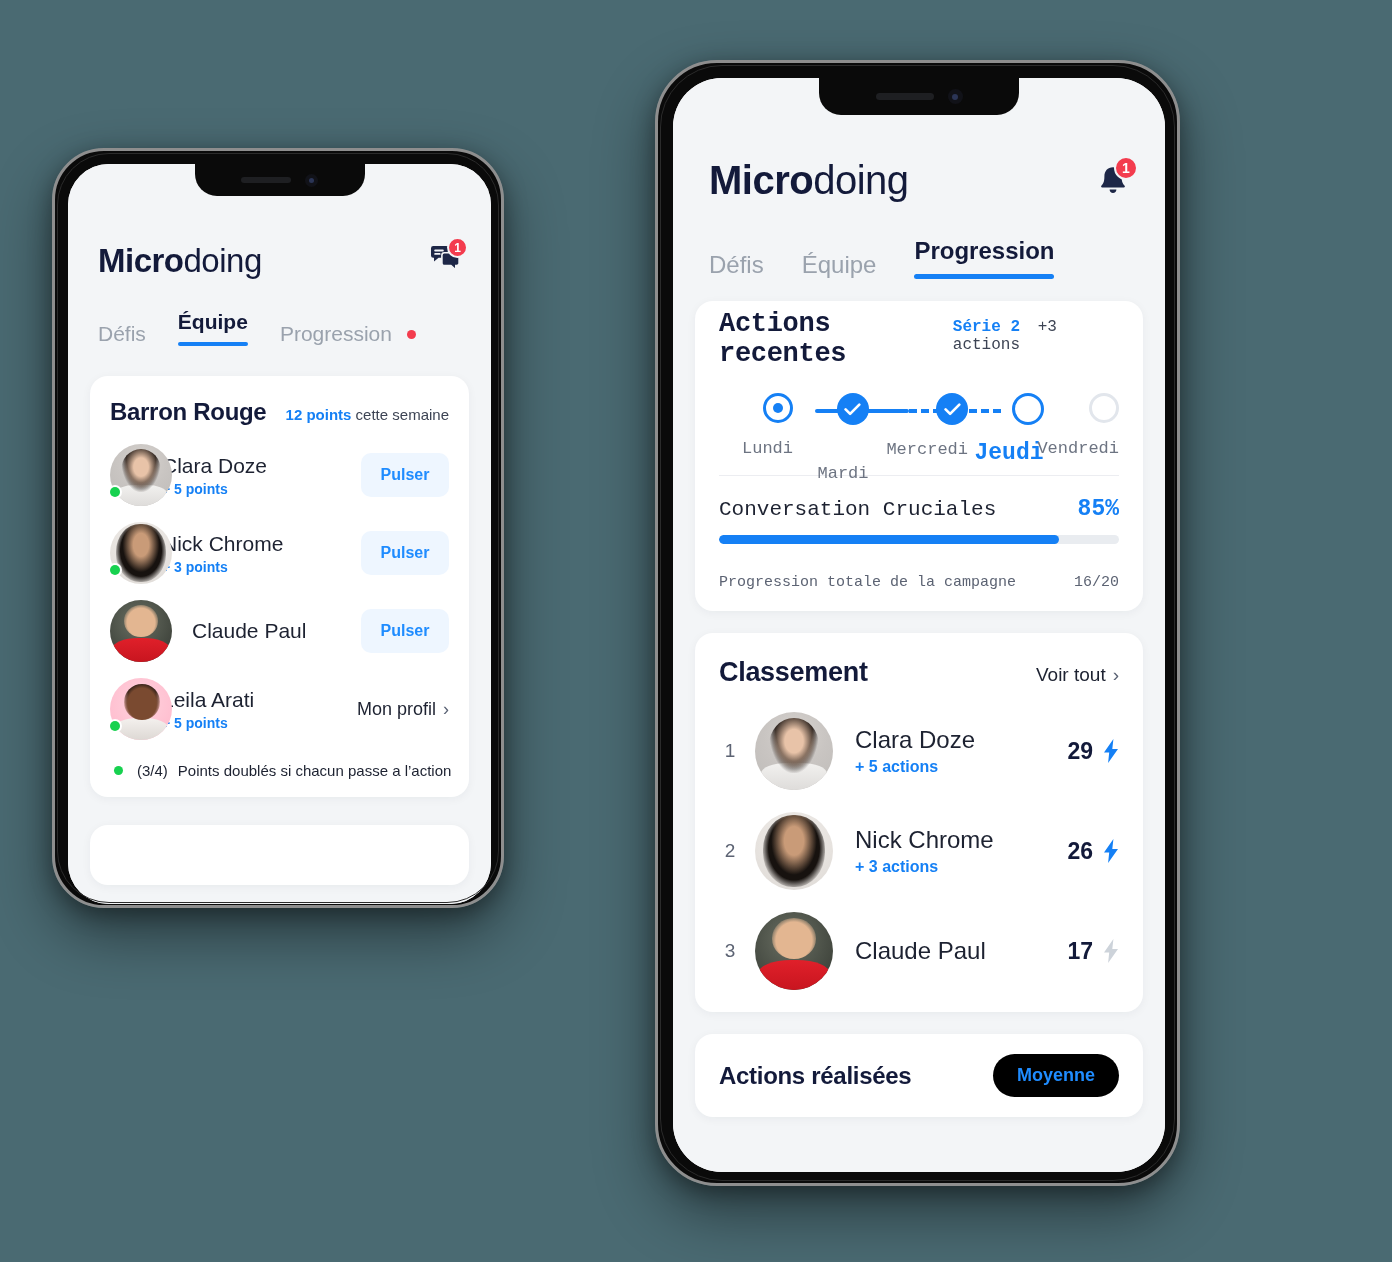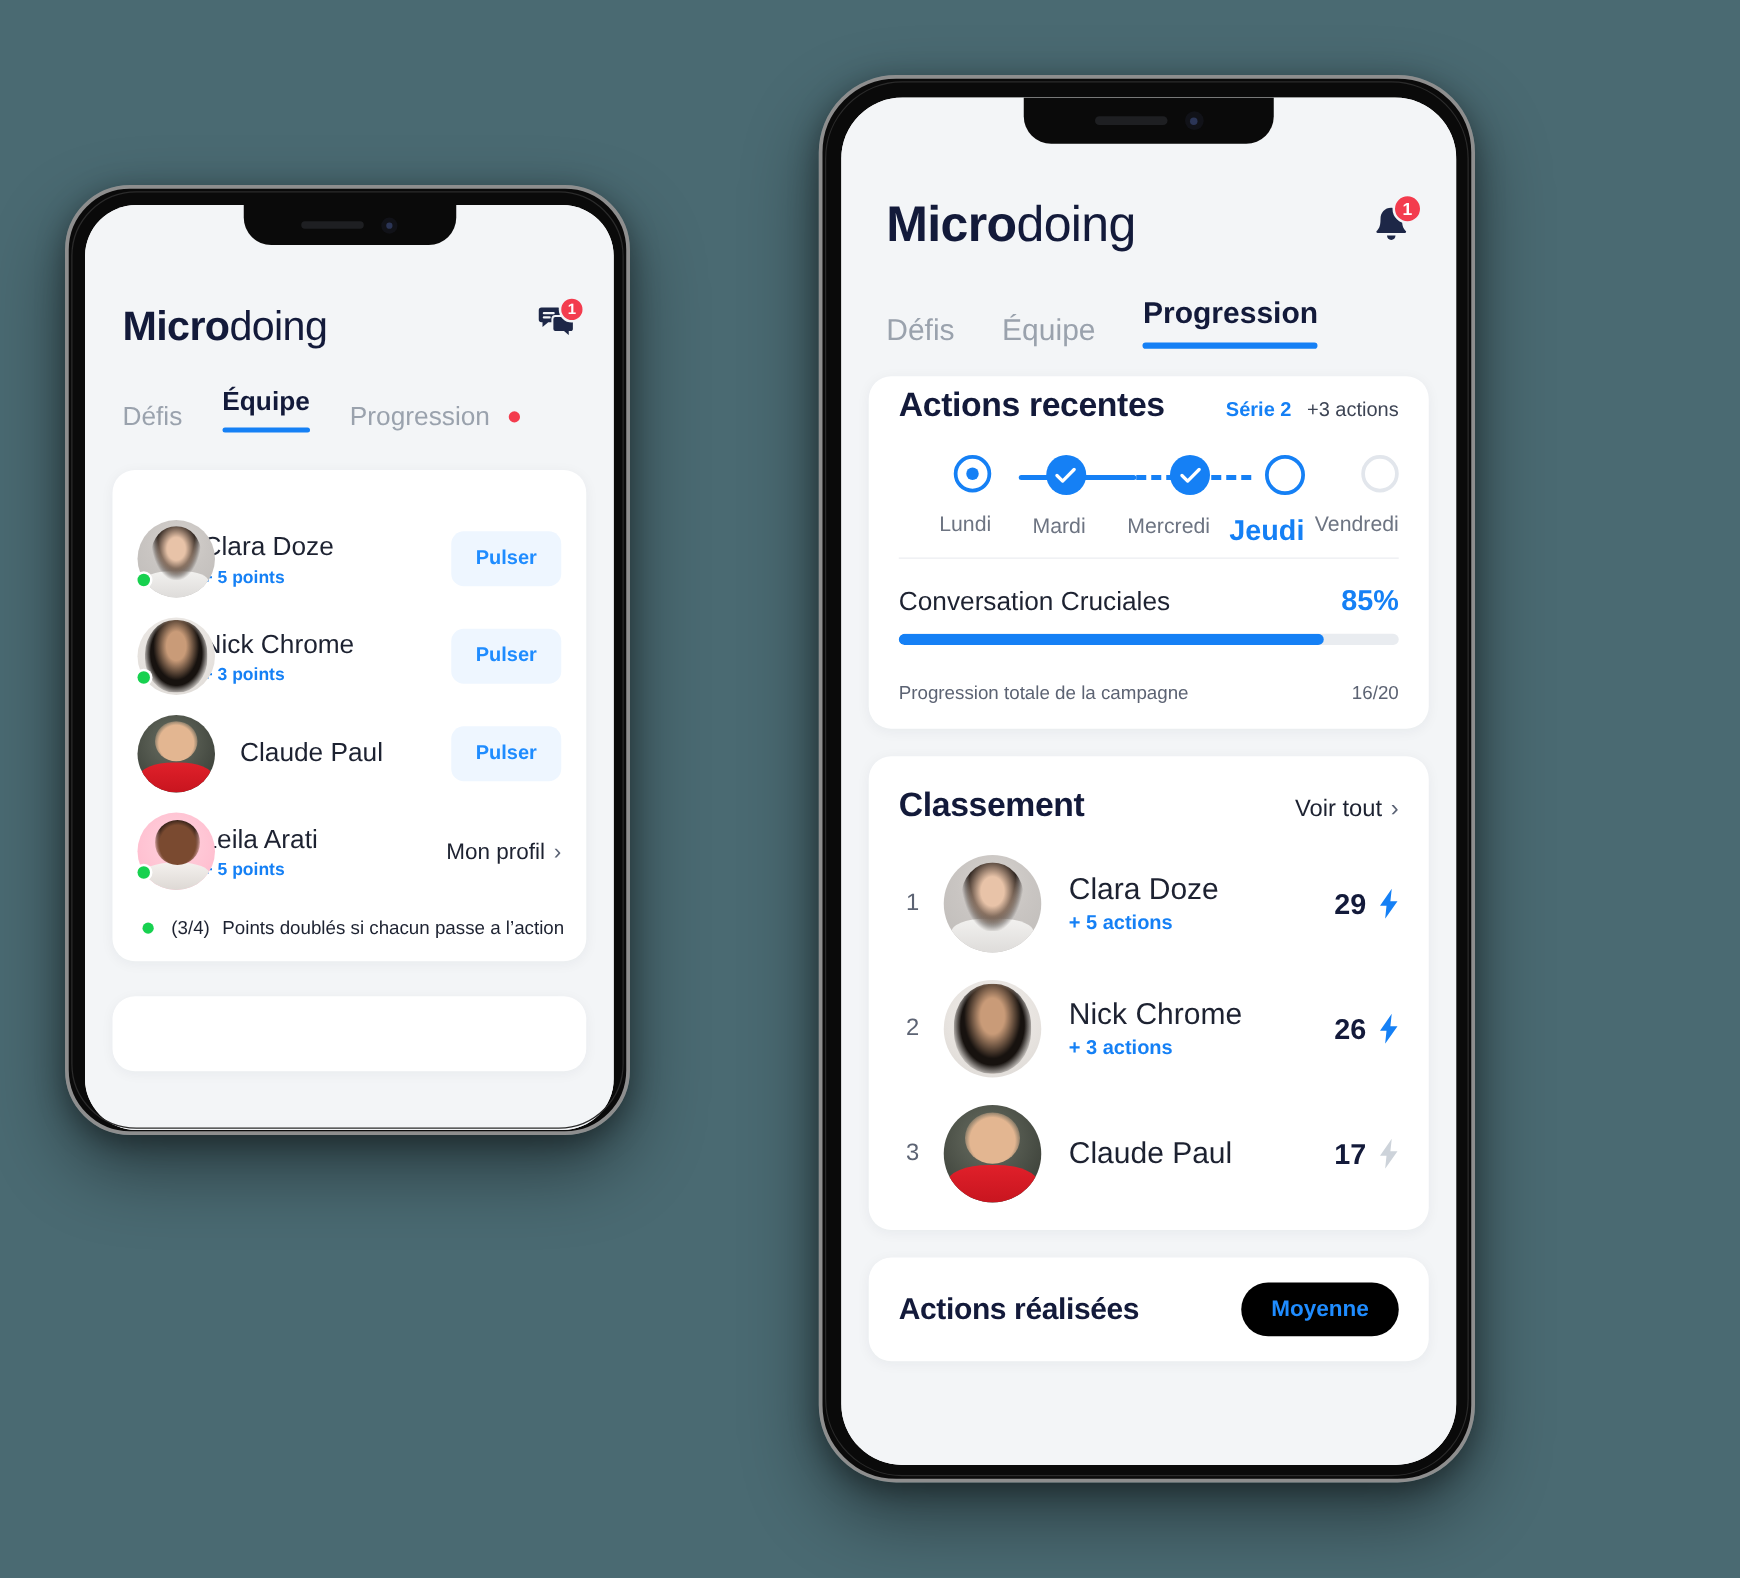--- a/index.html
+++ b/index.html
@@ -235,20 +235,27 @@
             <span>Équipe</span>
             <span class="underline" style="bottom:0;height:4px;"></span>
           </div>
           <div class="tab">
             <span>Progression</span>
             <span class="dot-red" style="width:9px;height:9px;margin-left:9px;vertical-align:2px;"></span>
           </div>
         </div>
 
         <div class="card" style="margin:30px 22px 0 22px;padding:22px 20px 18px 20px;">
+          <div class="card-head">
+            <div class="card-title" style="font-size:24px;">Barron Rouge</div>
+            <div style="font-size:15px;color:#3d4454;">
+              <span style="color:#1580f5;font-weight:700;">12 points</span>
+              <span>cette semaine</span>
+            </div>
+          </div>
 
           <div class="row" style="margin-top:18px;">
             <div class="avatar av-clara" style="width:62px;height:62px;">
               <div class="ph"></div>
             </div>
             <div class="online" style="width:10px;height:10px;margin-left:-62px;margin-top:34px;position:relative;"></div>
             <div style="flex:1;margin-left:42px;">
               <div class="name" style="font-size:21px;">Clara Doze</div>
               <div class="sub" style="font-size:14px;margin-top:3px;">+ 5 points</div>
             </div>
@@ -339,42 +346,42 @@
           </div>
           <div class="tab">
             <span>Équipe</span>
           </div>
           <div class="tab active" style="padding-bottom:14px;">
             <span>Progression</span>
             <span class="underline" style="bottom:0;height:5px;"></span>
           </div>
         </div>
 
-        <div class="card" style="margin:22px 22px 0 22px;padding:8px 24px 20px 24px;">
+        <div class="card" style="margin:22px 22px 0 22px;padding:8px 24px 20px 24px;font-family:Liberation Mono, monospace;">
           <div class="card-head">
             <div class="card-title" style="font-size:27px;">Actions recentes</div>
             <div style="font-size:16px;">
               <span class="serie">Série 2</span>
               <span class="serie-extra" style="margin-left:8px;">+3 actions</span>
             </div>
           </div>
 
           <div class="tracker" style="margin-top:24px;height:78px;">
             <div class="track-line" style="left:96px;top:16px;width:94px;"></div>
             <div class="track-dash" style="left:190px;top:16px;width:92px;"></div>
             <div class="nodes">
 
               <div class="node-col" style="width:74px;">
                 <div class="node n-target" style="width:30px;height:30px;">
                     <i style="width:10px;height:10px;"></i>
                   </div>
                 <div class="day-label" style="font-size:17px;margin-top:16px;">Lundi</div>
               </div>
 
-              <div class="node-col" style="width:74px;">
+              <div class="node-col" style="width:74px;gap:24px;">
                 <div class="node n-done" style="width:32px;height:32px;">
                   <svg width="17" height="13" viewBox="0 0 17 13">
                       <path d="M1.6 6.4l4.5 4.5L15.3 1.6" fill="none" stroke="#fff" stroke-width="2.6" stroke-linecap="round" stroke-linejoin="round"></path>
                     </svg>
                 </div>
                 <div class="day-label" style="font-size:17px;margin-top:15px;">Mardi</div>
               </div>
 
               <div class="node-col" style="width:74px;margin-left:24px;">
                 <div class="node n-done" style="width:32px;height:32px;">

